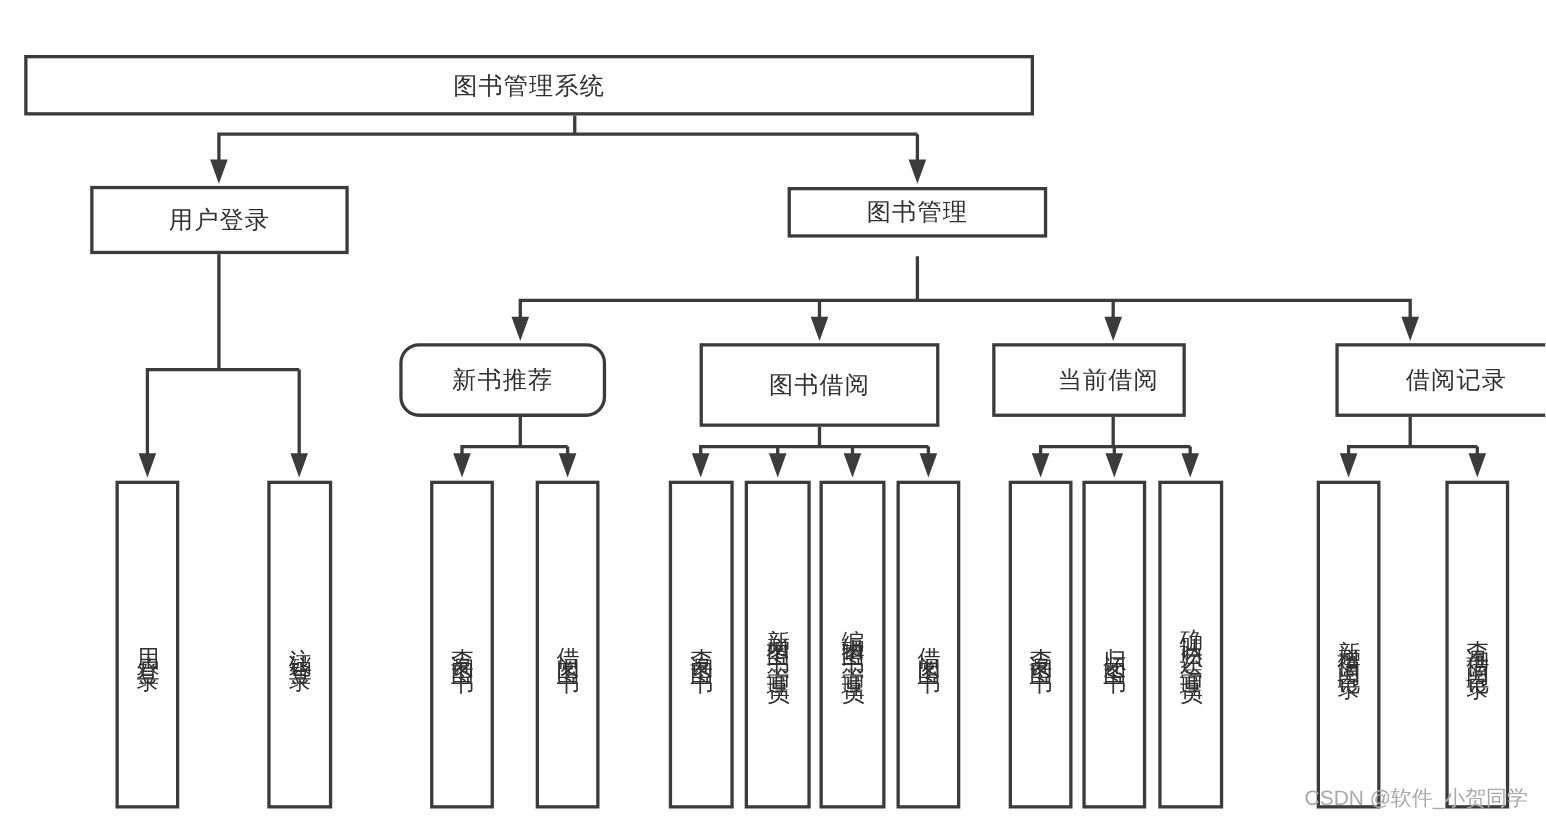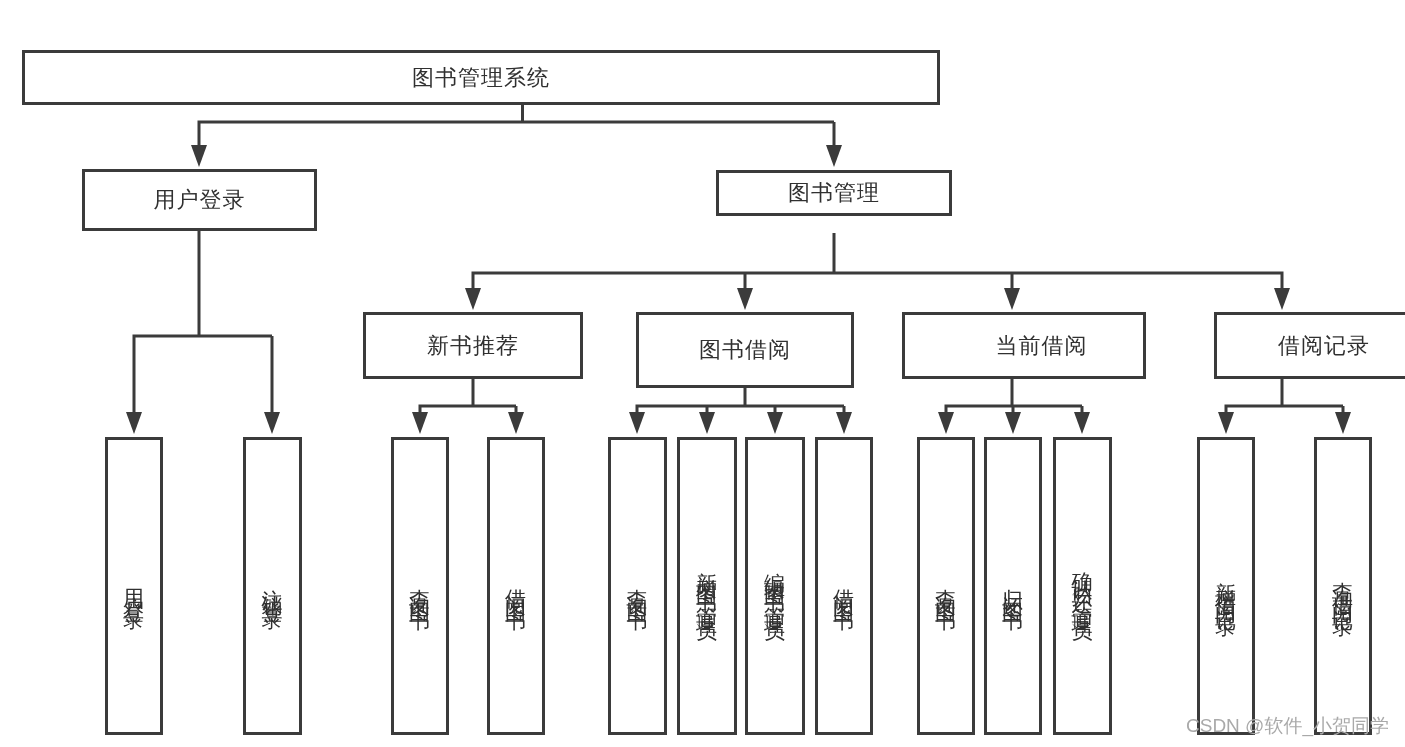--- a/index.html
+++ b/index.html
@@ -104,23 +104,23 @@
       <polygon points="1218,412 1234,412 1226,434"></polygon>
       <polygon points="1335,412 1351,412 1343,434"></polygon>
     </g>
   </svg>
 
   <div class="node hbox" style="left:22px; top:14px; width:918px; height:55px;margin-top:36px;">图书管理系统</div>
 
   <div class="node hbox" style="left:82px; top:169px; width:235px; height:62px;">用户登录</div>
   <div class="node hbox" style="left:716px; top:170px; width:236px; height:46px;">图书管理</div>
 
-  <div class="node hbox" style="left:363px; top:312px; width:220px; height:67px;">新书推荐</div>
+  <div class="node hbox" style="left:363px; top:312px; width:188px; height:67px;border-radius:18px;">新书推荐</div>
   <div class="node hbox" style="left:636px; top:312px; width:218px; height:76px;">图书借阅</div>
-  <div class="node hbox" style="left:902px; top:312px; width:244px; height:67px;padding-left:35px;">当前借阅</div>
+  <div class="node hbox" style="left:902px; top:312px; width:176px; height:67px;padding-left:35px;">当前借阅</div>
   <div class="node hbox" style="left:1172px; top:312px; width:220px; height:67px;margin-left:42px;">借阅记录</div>
 
   <div class="node vbox" style="left:105px; top:437px; width:58px; height:298px;">
     <span>用户登录</span>
   </div>
   <div class="node vbox" style="left:243px; top:437px; width:59px; height:298px;">
     <span>注销登录</span>
   </div>
 
   <div class="node vbox" style="left:391px; top:437px; width:58px; height:298px;">

